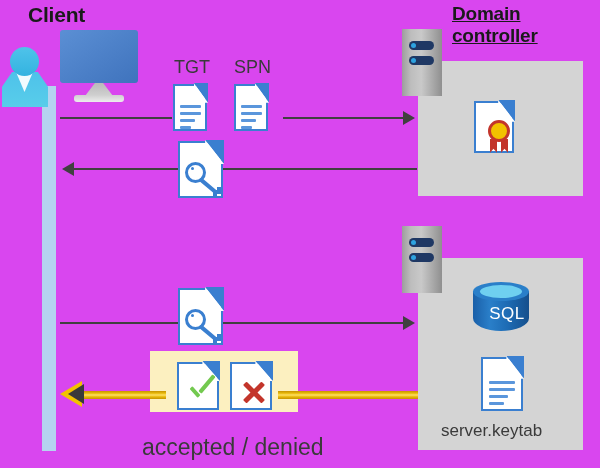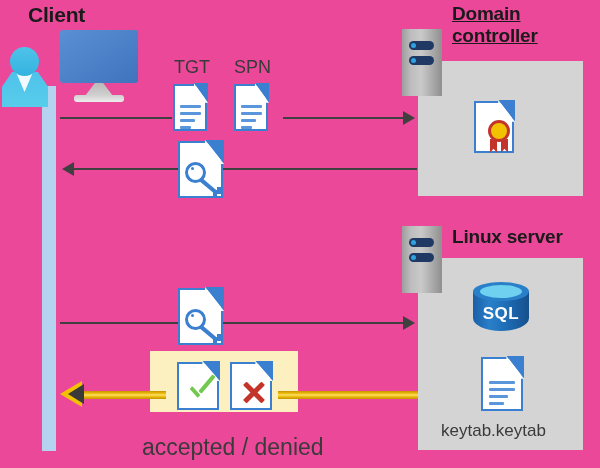--- a/index.html
+++ b/index.html
@@ -1,17 +1,17 @@
 <!DOCTYPE html>
 <html><head>
 <meta charset="utf-8">
 <style>
   html,body{margin:0;padding:0;background:#ffffff;}
   body{font-family:"Liberation Sans",sans-serif;}
-  #stage{position:relative;width:600px;height:468px;background:#ec4899;overflow:hidden;}
+  #stage{position:relative;width:600px;height:468px;background:#d946ef;overflow:hidden;}
 
   .abs{position:absolute;}
 
   
   .title-bold{
     font-weight:bold;color:#1a1a1a;line-height:1.15;
     letter-spacing:-0.2px;
   }
   #client-title{left:28px;top:3px;font-size:21px;}
   #dc-title{left:452px;top:3px;font-size:19px;text-align:left;width:140px;text-decoration:underline;}
@@ -181,22 +181,22 @@
   }
   #sql-icon .top{
     position:absolute;left:0;top:0;width:56px;height:19px;border-radius:50%;
     background:#2a7fc9;
   }
   #sql-icon .top-inner{
     position:absolute;left:7px;top:3px;width:42px;height:13px;border-radius:50%;
     background:#6fd0f0;
   }
   #sql-icon .txt{
-    position:absolute;left:0;top:22px;width:56px;text-align:center;color:#ffffff;
-    font-size:17px;font-weight:bold;font-family:"Liberation Sans",sans-serif;letter-spacing:0.5px;
+    position:absolute;left:6px;top:22px;width:56px;text-align:center;color:#ffffff;
+    font-size:17px;font-weight:normal;font-family:"Liberation Sans",sans-serif;letter-spacing:0.5px;
   }
 </style>
 </head>
 <body>
 
 <div id="stage">
 
   <div class="abs gray-panel" id="dc-panel"></div>
   <div class="abs gray-panel" id="linux-panel"></div>
 
@@ -206,21 +206,20 @@
     <div class="abs" id="client-monitor"></div>
     <div class="abs" id="client-stand"></div>
     <div class="abs" id="client-base"></div>
     <div class="abs" id="client-body"></div>
     <div class="abs" id="client-collar"></div>
     <div class="abs" id="client-head"></div>
   </div>
 
   <div class="abs title-bold" id="client-title">Client</div>
   <div class="abs title-bold" id="dc-title">Domain controller</div>
-  <div class="abs title-bold" id="linux-title">Linux server</div>
 
   <div class="abs server-tower" id="dc-tower">
     <div class="bar" style="top:12px;"></div>
     <div class="bar" style="top:27px;"></div>
   </div>
   <div class="abs server-tower" id="linux-tower">
     <div class="bar" style="top:12px;"></div>
     <div class="bar" style="top:27px;"></div>
   </div>
 
@@ -312,21 +311,21 @@
     <div class="page"></div>
       <div class="fold"></div>
       <div class="fold2"></div>
     <div class="doc-lines">
         <i></i>
         <i></i>
         <i></i>
         <i></i>
       </div>
   </div>
-  <div class="abs plain-label" id="keytab-label">keytab.keytab</div>
+  <div class="abs plain-label" id="keytab-label">server.keytab</div>
 
   <div class="abs gold-line" id="r4-seg1"></div>
   <div class="abs gold-line" id="r4-seg2"></div>
   <div class="abs" id="r4-head"></div>
   <div class="abs" id="r4-head-inner"></div>
 
   <div class="doc" id="doc-accept">
     <div class="page"></div>
       <div class="fold"></div>
       <div class="fold2"></div>

